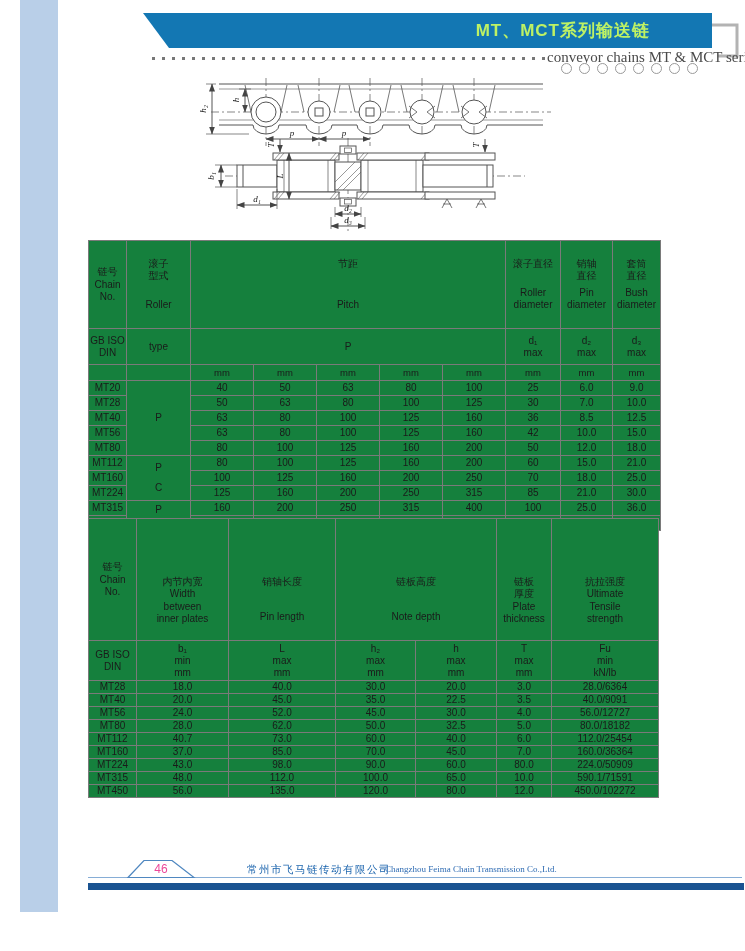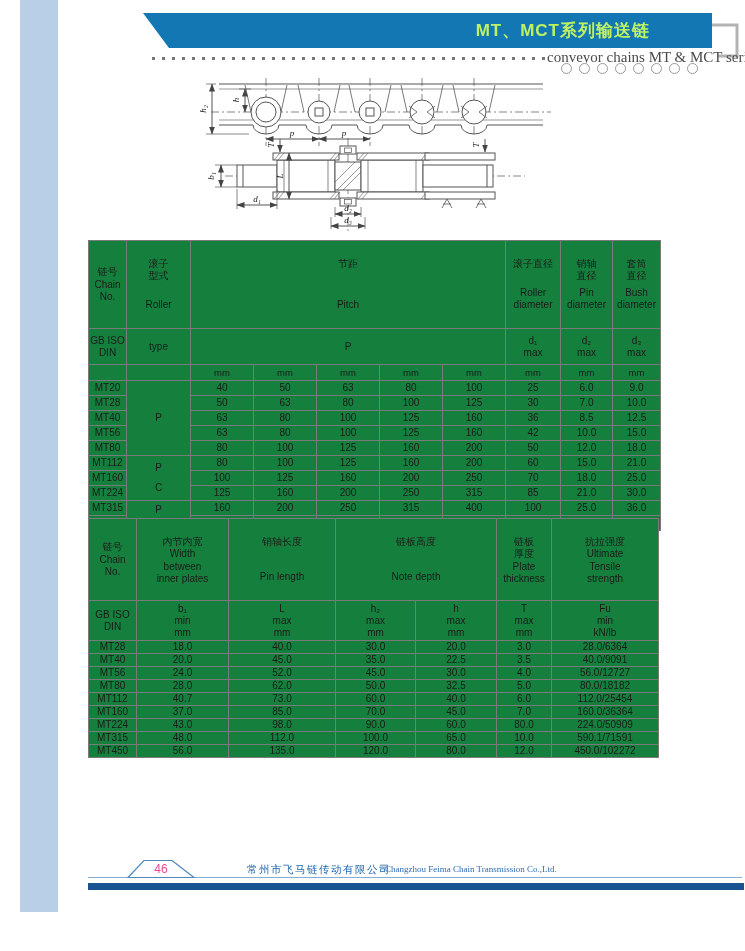--- a/index.html
+++ b/index.html
@@ -38,21 +38,21 @@
   .t1{left:88px;top:240px;width:572px;}
   .t2{left:88px;top:518px;width:570px;}
   .t1 thead tr.h1{height:63px;} .t1 thead tr.h2{height:36px;} .t1 thead tr.hu{height:16px;}
   .t1 tbody tr{height:15px;}
   .t2 thead tr.h1{height:57px;} .t2 thead tr.h2{height:40px;}
   .t2 tbody tr{height:13px;}
   .t1 tbody td,.t2 tbody td{line-height:1;}
   .hu td{font-size:9.5px;}
   .spread{display:flex;flex-direction:column;justify-content:space-between;align-items:center;
           box-sizing:border-box;padding:5px 0;}
-  .t1 .spread{height:63px;} .t2 .spread{height:57px;}
+  .t1 .spread{height:63px;} .t2 .spread{height:57px;margin-top:40px;}
 
   
   .note-cn{left:88px;top:752px;font-size:12px;color:#111;}
   .note-en{left:88px;top:771px;font-size:10.5px;color:#111;}
 
   
   .foot-thinline{left:88px;top:877px;width:654px;height:1px;background:#86add6;}
   .foot-bar{left:88px;top:883px;width:656px;height:7px;background:#1a5391;}
   .trapz{left:126px;top:860px;}
   .pagenum{left:126px;top:862px;width:70px;text-align:center;font-size:12px;color:#ec4899;}

